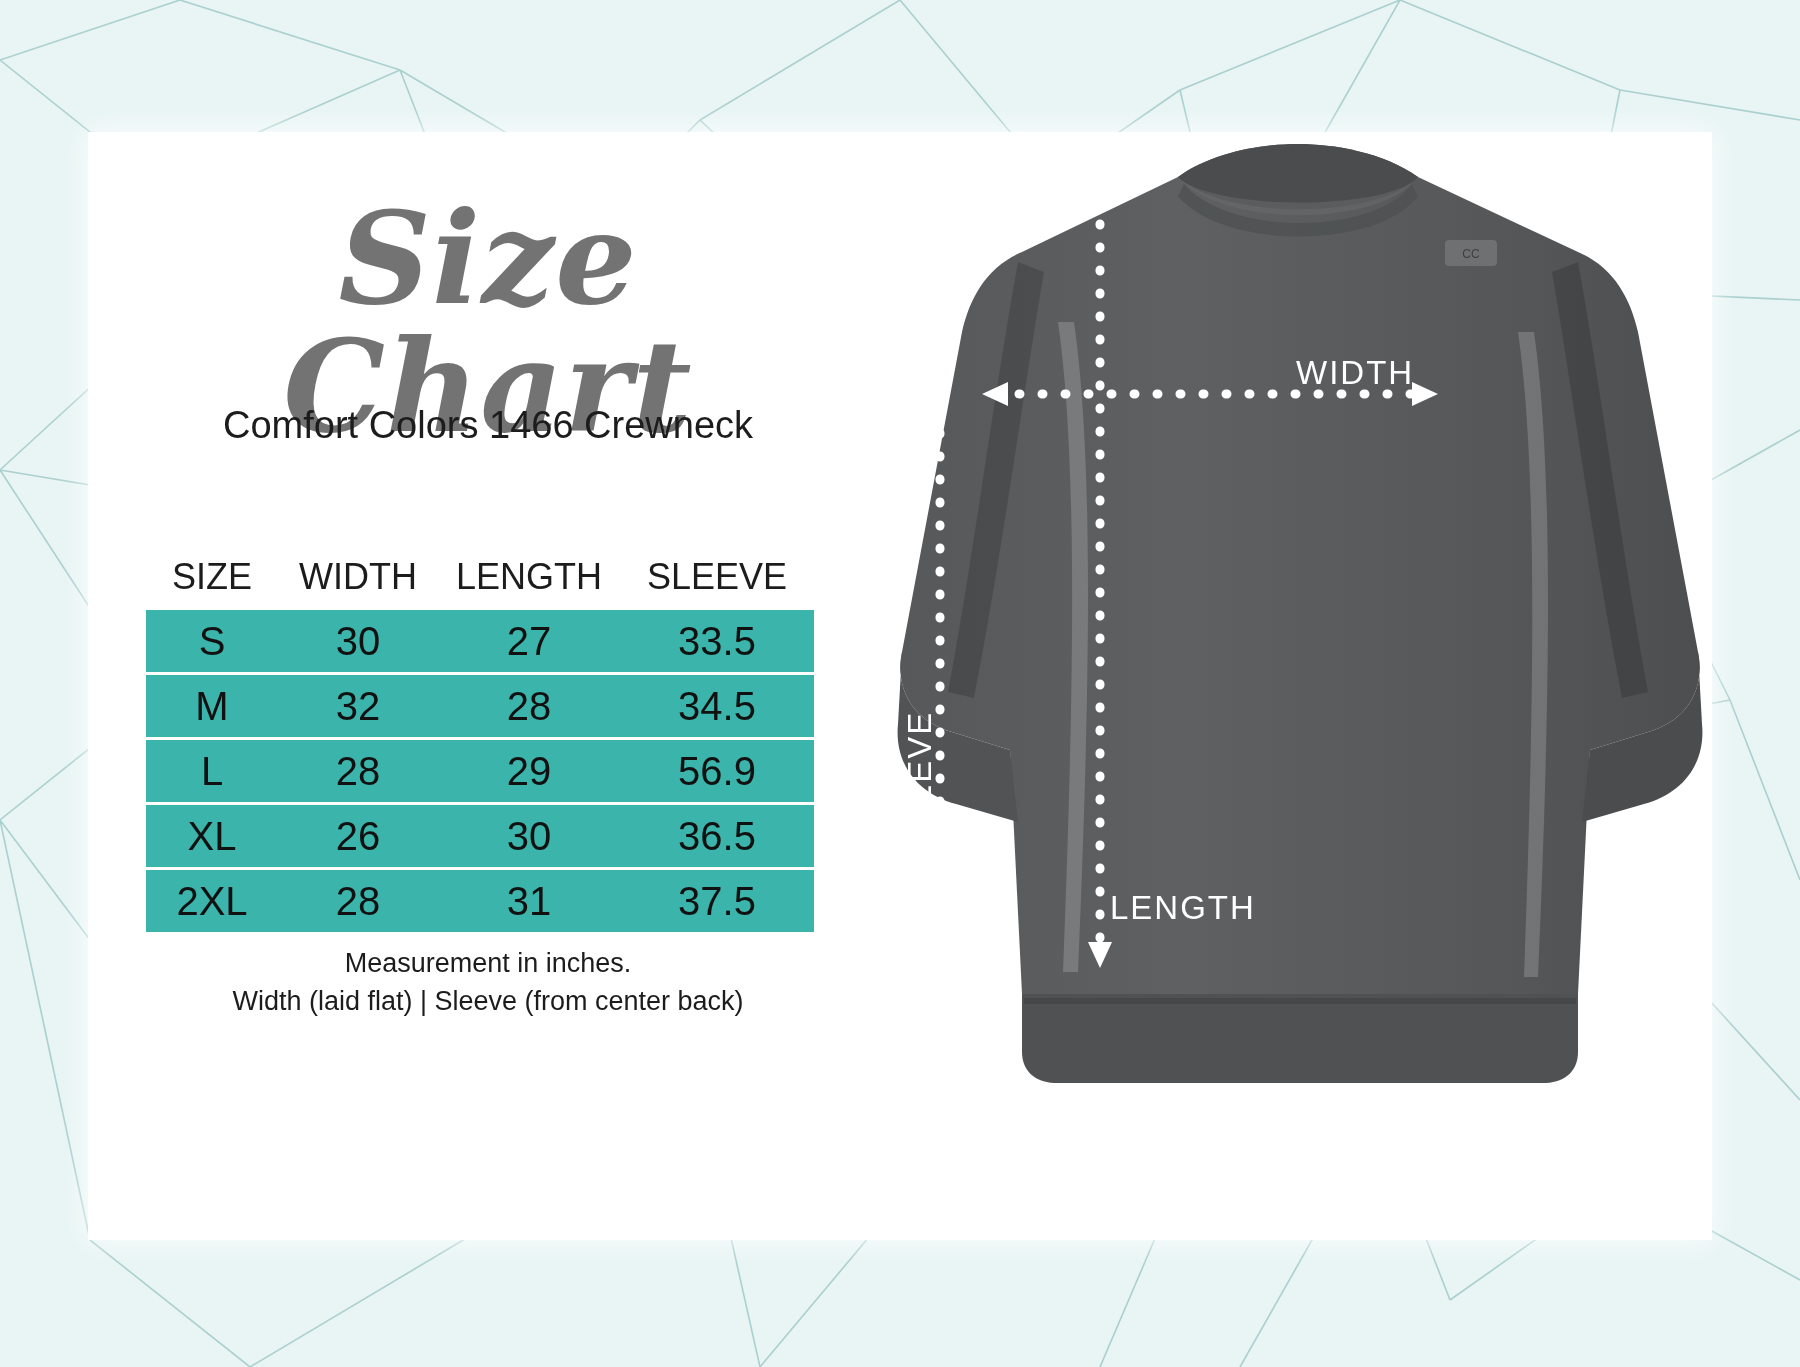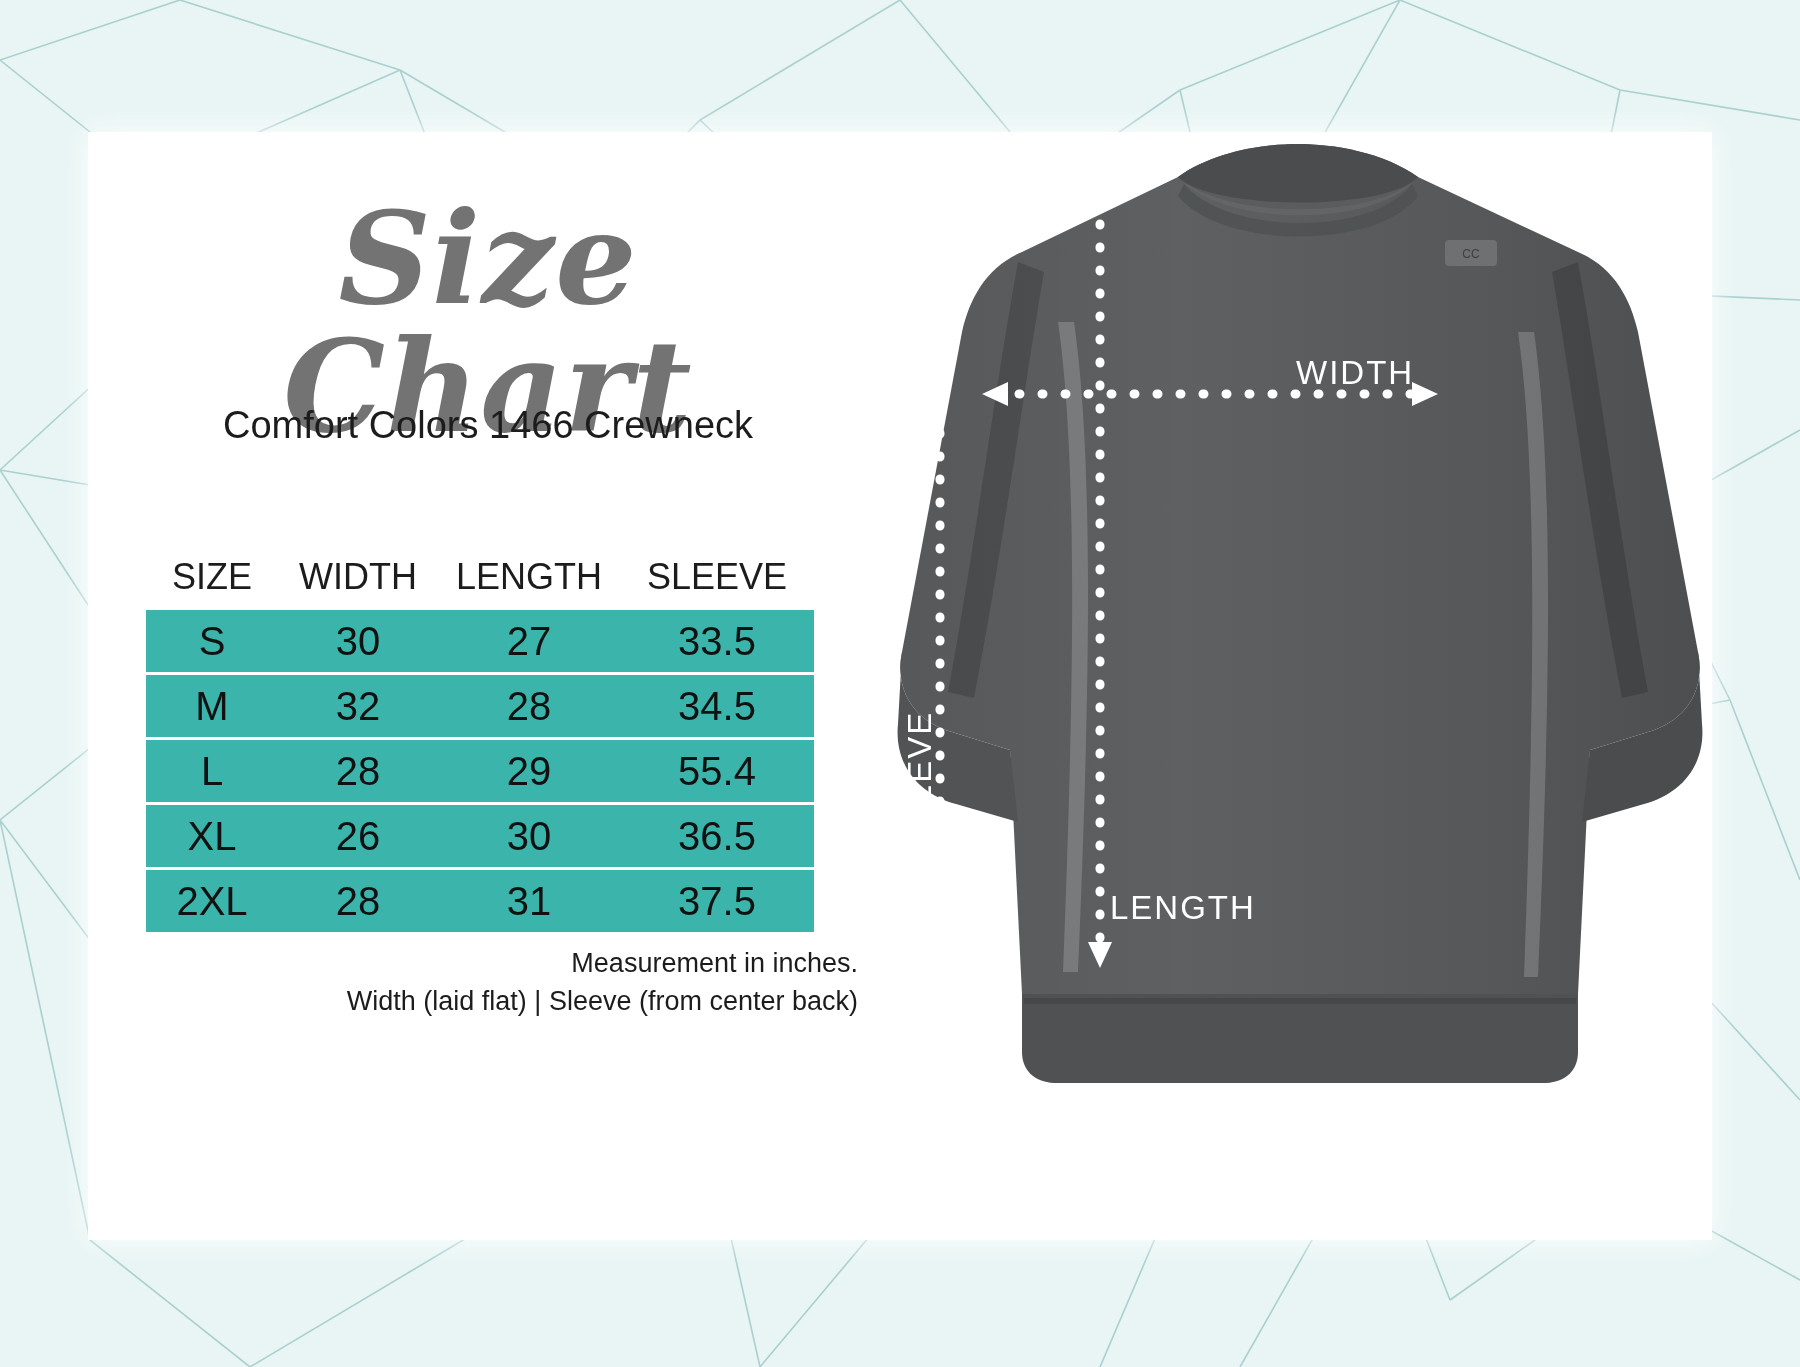--- a/index.html
+++ b/index.html
@@ -106,21 +106,21 @@
   .c-size   { width: 132px; }
   .c-width  { width: 160px; }
   .c-length { width: 182px; }
   .c-sleeve { width: 194px; }
 
   .note {
     position: absolute;
     left: 30px;
     top: 812px;
     width: 740px;
-    text-align: right;
+    text-align: center;
     font-size: 27px;
     color: #1c1c1c;
     line-height: 1.42;
   }
 
   
   .right {
     position: absolute;
     left: 790px;
     top: 0;
@@ -188,21 +188,21 @@
           <div class="c-size">M</div>
           <div class="c-width">32</div>
           <div class="c-length">28</div>
           <div class="c-sleeve">34.5</div>
         </div>
 
         <div class="row">
           <div class="c-size">L</div>
           <div class="c-width">28</div>
           <div class="c-length">29</div>
-          <div class="c-sleeve">55.4</div>
+          <div class="c-sleeve">56.9</div>
         </div>
 
         <div class="row">
           <div class="c-size">XL</div>
           <div class="c-width">26</div>
           <div class="c-length">30</div>
           <div class="c-sleeve">36.5</div>
         </div>
 
         <div class="row">

